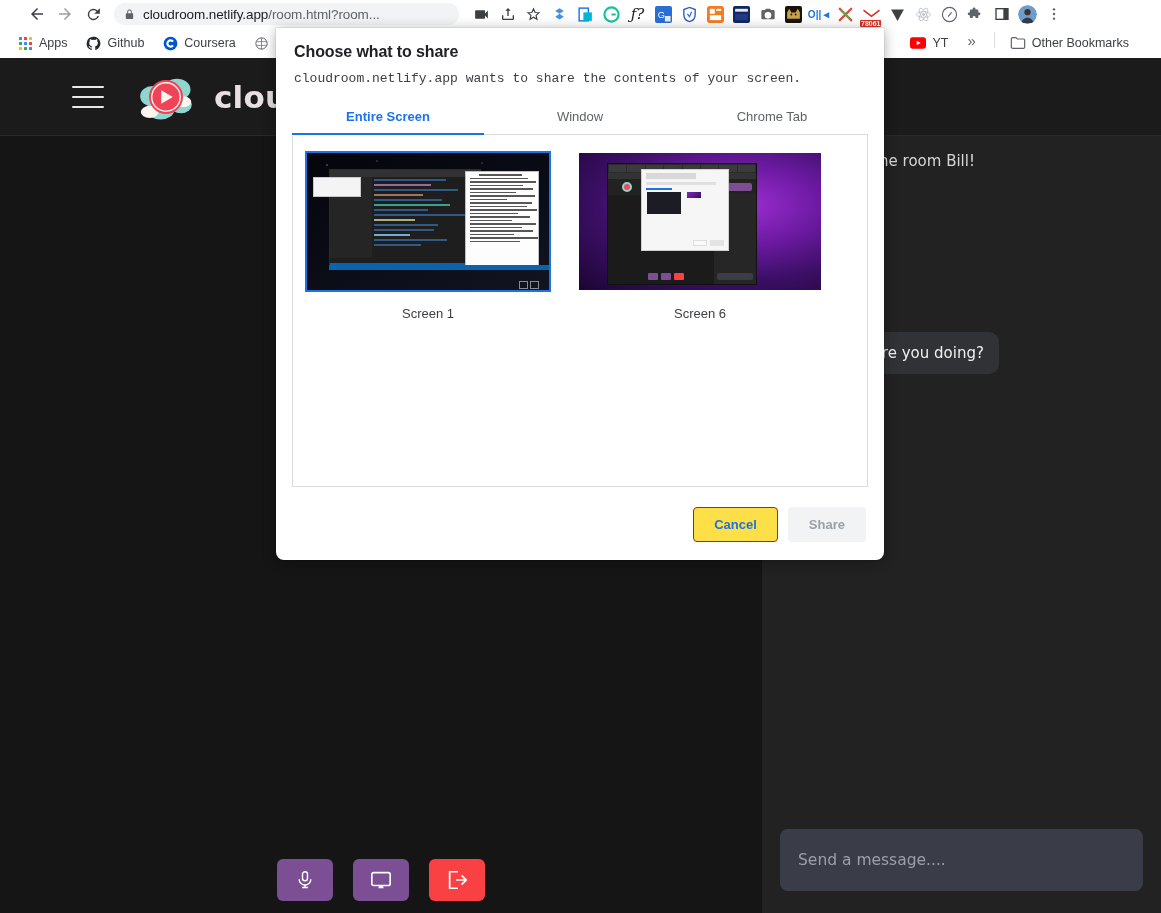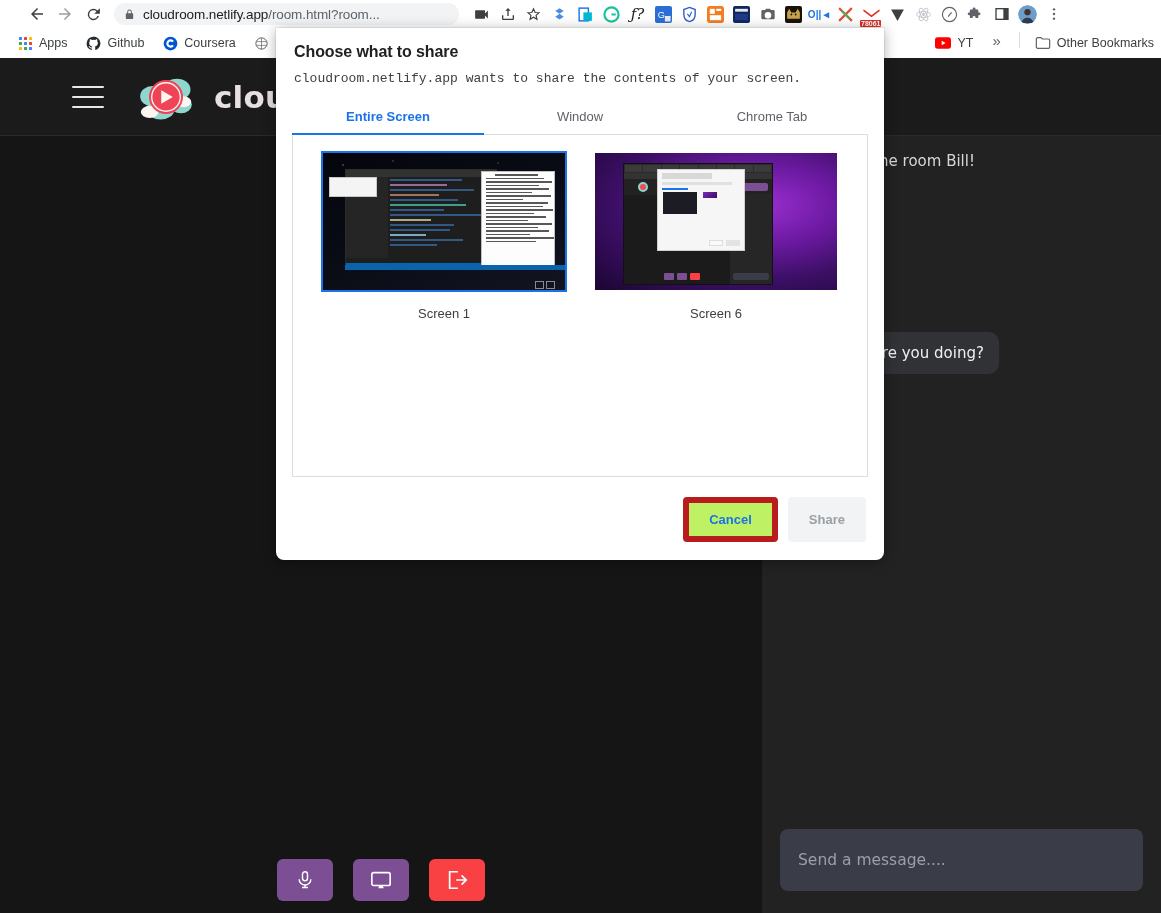--- a/index.html
+++ b/index.html
@@ -47,21 +47,21 @@
     height: 30px; display: flex; align-items: center; padding: 0 10px;
     gap: 4px; border-top: 0px; position: relative;
   }
   .bm { display: flex; align-items: center; gap: 6px; padding: 3px 7px;
         border-radius: 4px; font-size: 12.5px; color: #3c4043; white-space: nowrap; }
   .bmico { width: 16px; height: 16px; flex: 0 0 auto; display:flex;
            align-items:center; justify-content:center; }
   .apps-grid { display: grid; grid-template-columns: repeat(3, 3px);
                grid-template-rows: repeat(3, 3px); gap: 2px; }
   .apps-grid i { display: block; width: 3px; height: 3px; border-radius: 0.5px; }
-  .bm-right { position: absolute; right: 0; display: flex; gap: 2px; }
+  .bm-right { position: absolute; right: 25px; display: flex; gap: 2px; }
   .chev { font-size: 15px; color: #5f6368; padding: 0 10px; }
   .bmdiv { width:1px; height:16px; background:#dadce0; margin:0 6px; }
 
   
   .page { position: absolute; top: 58px; left: 0; width: 1161px; height: 855px;
           background: #151515; }
   .apphdr {
     height: 77px; background: #1b1b1b; display: flex; align-items: center;
     padding: 0 28px; position: relative;
   }
@@ -123,31 +123,31 @@
               border-bottom: 1px solid #dadce0; }
   .dlg-tab { flex: 1; text-align: center; font-size: 13px; color: #5f6368;
              padding: 9px 0 10px 0; cursor: pointer; position: relative; }
   .dlg-tab.active { color: #1a73e8; font-weight: bold; }
   .dlg-tab.active::after {
     content: ""; position: absolute; left: 0; right: 0; bottom: -1px;
     height: 2px; background: #1a73e8;
   }
   .dlg-body { flex: 1; margin: 0 16px; border: 1px solid #dadce0; border-top: none;
               padding: 18px 14px; overflow: hidden; }
-  .thumbs { display: flex; gap: 30px; justify-content: center; }
+  .thumbs { display: flex; gap: 30px; }
   .thumb-item { width: 242px; cursor: pointer; }
   .thumb-box { width: 242px; height: 137px; position: relative; overflow: hidden;
                background: #000; }
   .thumb-sel { outline: 2px solid #1a73e8; outline-offset: 0px; }
   .thumb-label { text-align: center; font-size: 13px; color: #3c4043; margin-top: 16px; }
   .dlg-actions { display: flex; justify-content: flex-end; gap: 10px;
                  padding: 20px 18px 18px 18px; }
   .btn { border-radius: 4px; font-size: 13px; padding: 9px 20px; cursor: pointer;
          font-family: "Liberation Sans", sans-serif; font-weight: bold; }
-  .btn-cancel { background: #bef264; color: #1a73e8; border: 6px solid #b91c1c; }
+  .btn-cancel { background: #fde047; color: #1a73e8; border: 1px solid #b91c1c; }
   .btn-share { background: #f1f3f4; color: #9aa0a6; border: 1px solid transparent; }
 
   
   .s1 { background: linear-gradient(160deg,#05060c 0%, #0a0c16 55%, #121420 100%); }
   .s1 .stars { position:absolute; inset:0;
     background-image:
       radial-gradient(1px 1px at 20px 12px, rgba(255,255,255,.7), transparent),
       radial-gradient(1px 1px at 70px 8px, rgba(255,255,255,.5), transparent),
       radial-gradient(1px 1px at 120px 18px, rgba(255,255,255,.6), transparent),
       radial-gradient(1px 1px at 175px 10px, rgba(255,255,255,.45), transparent),

